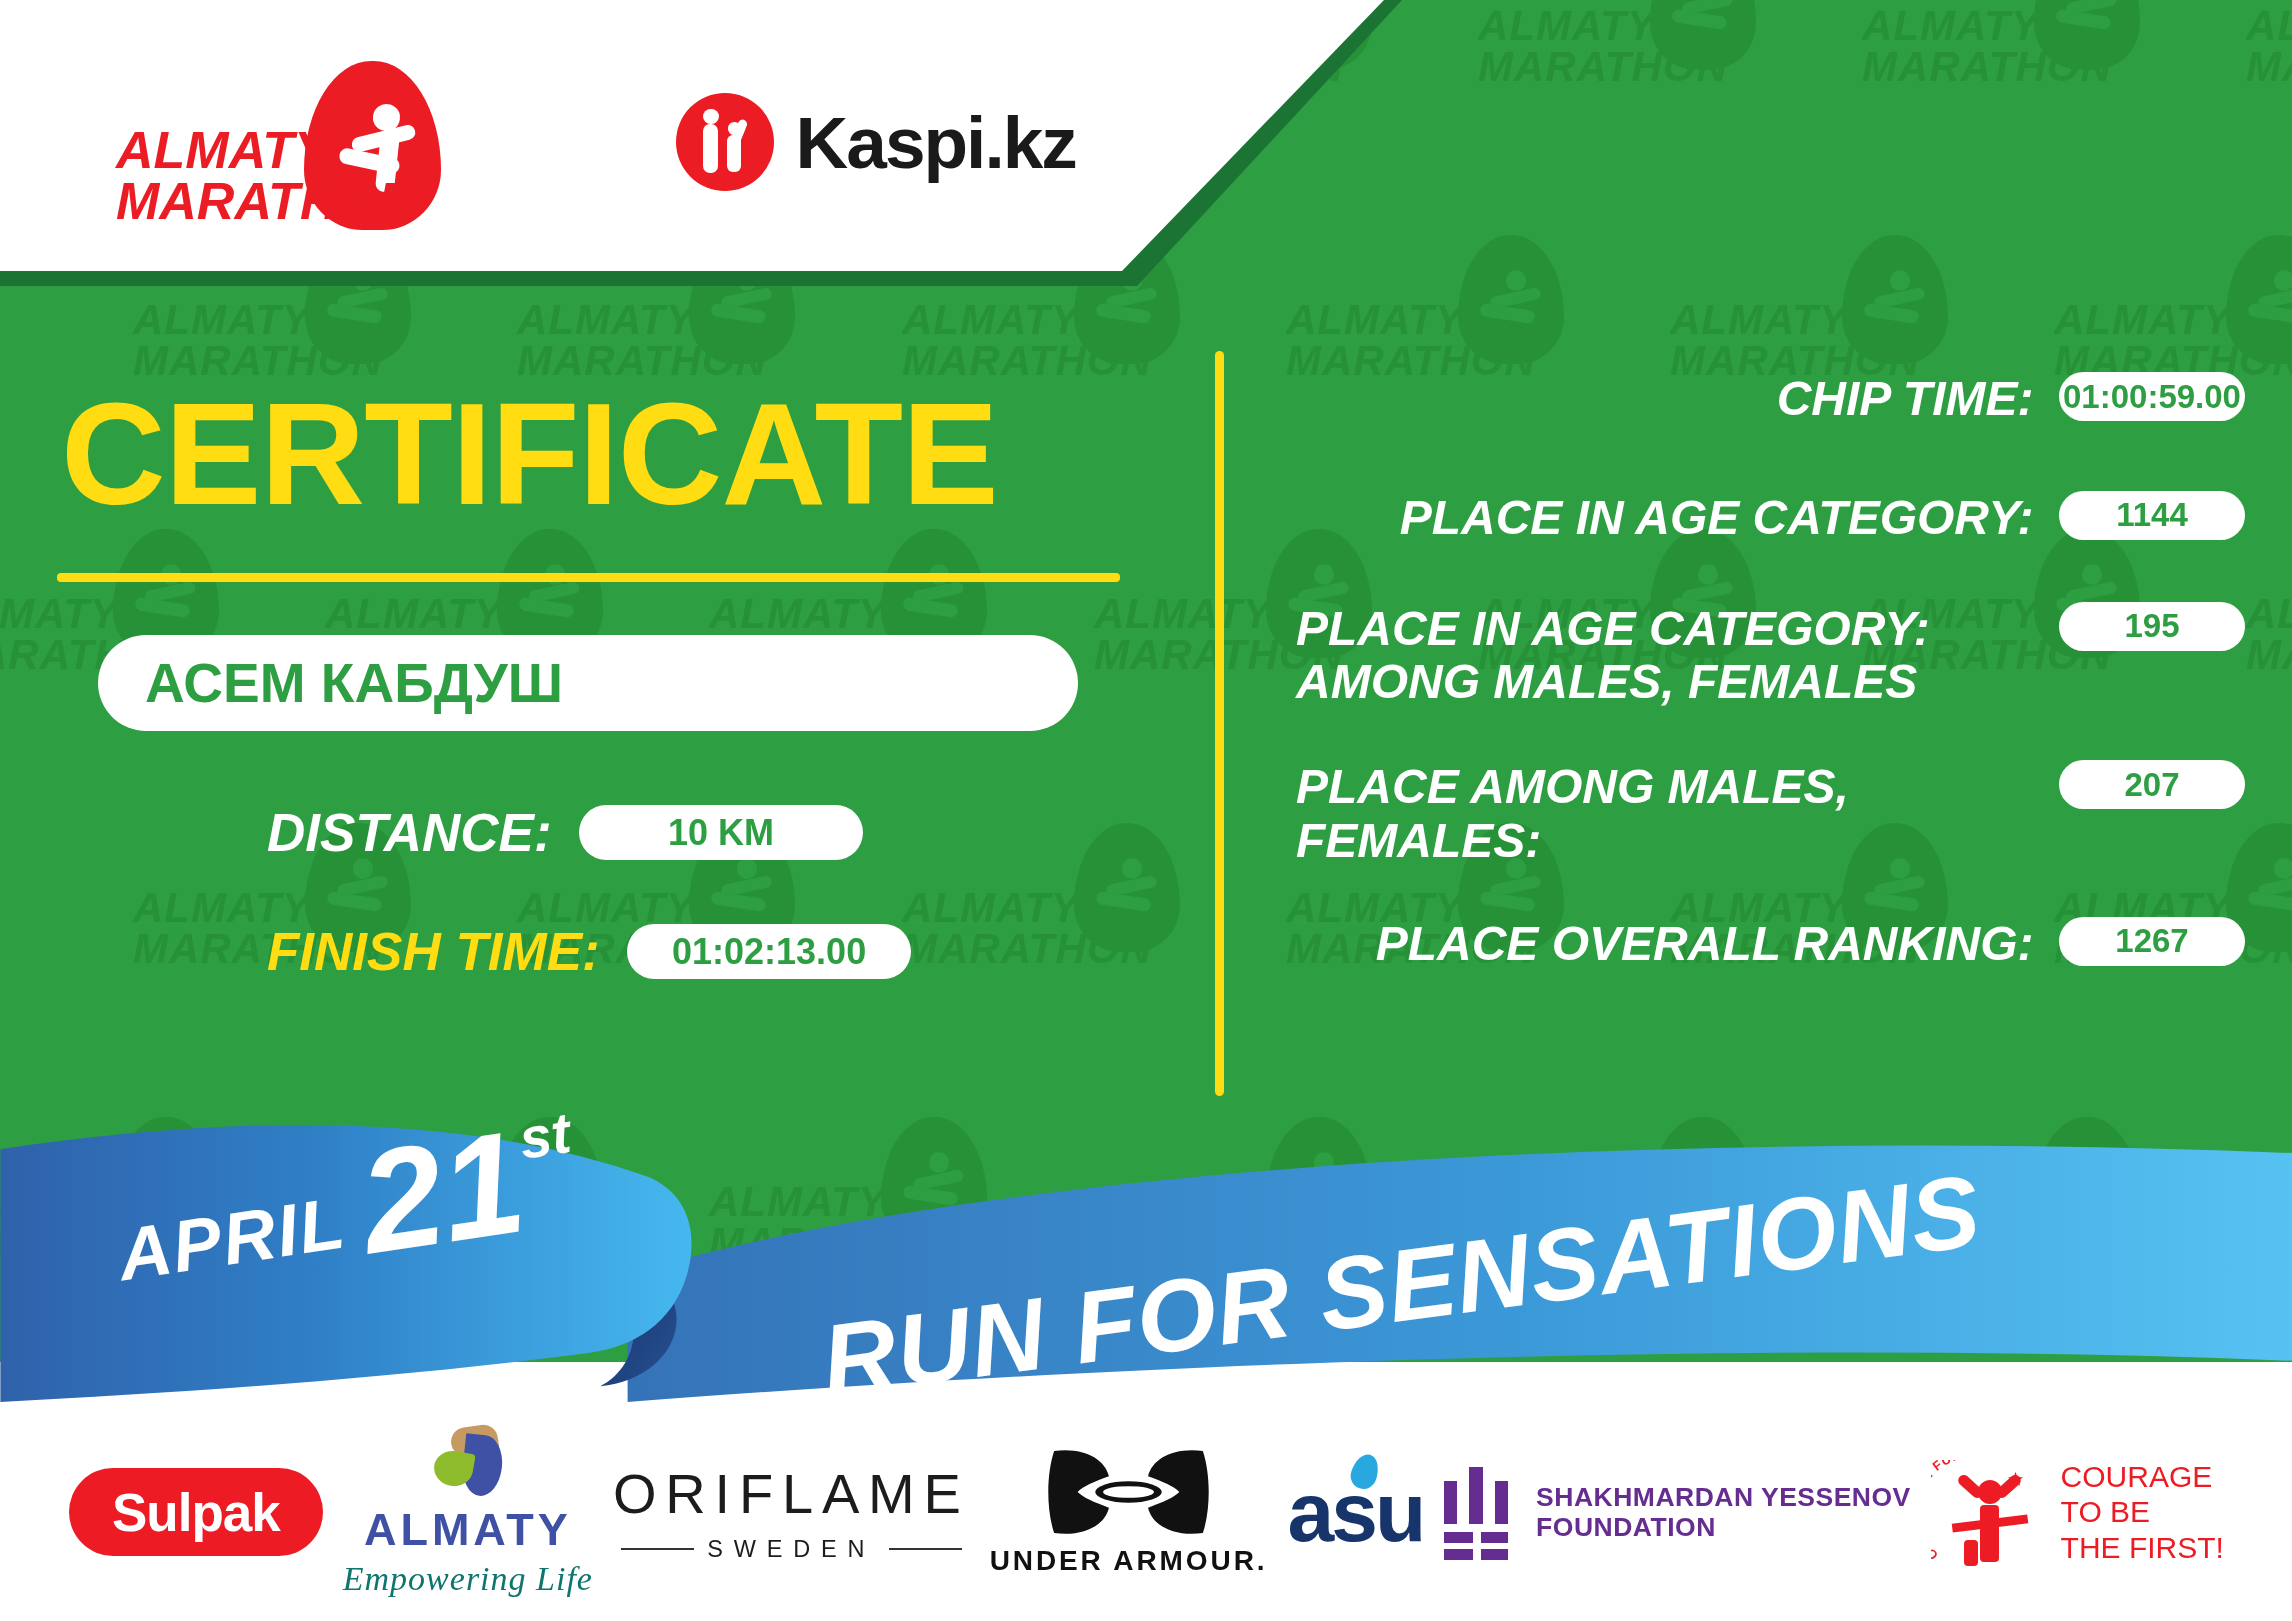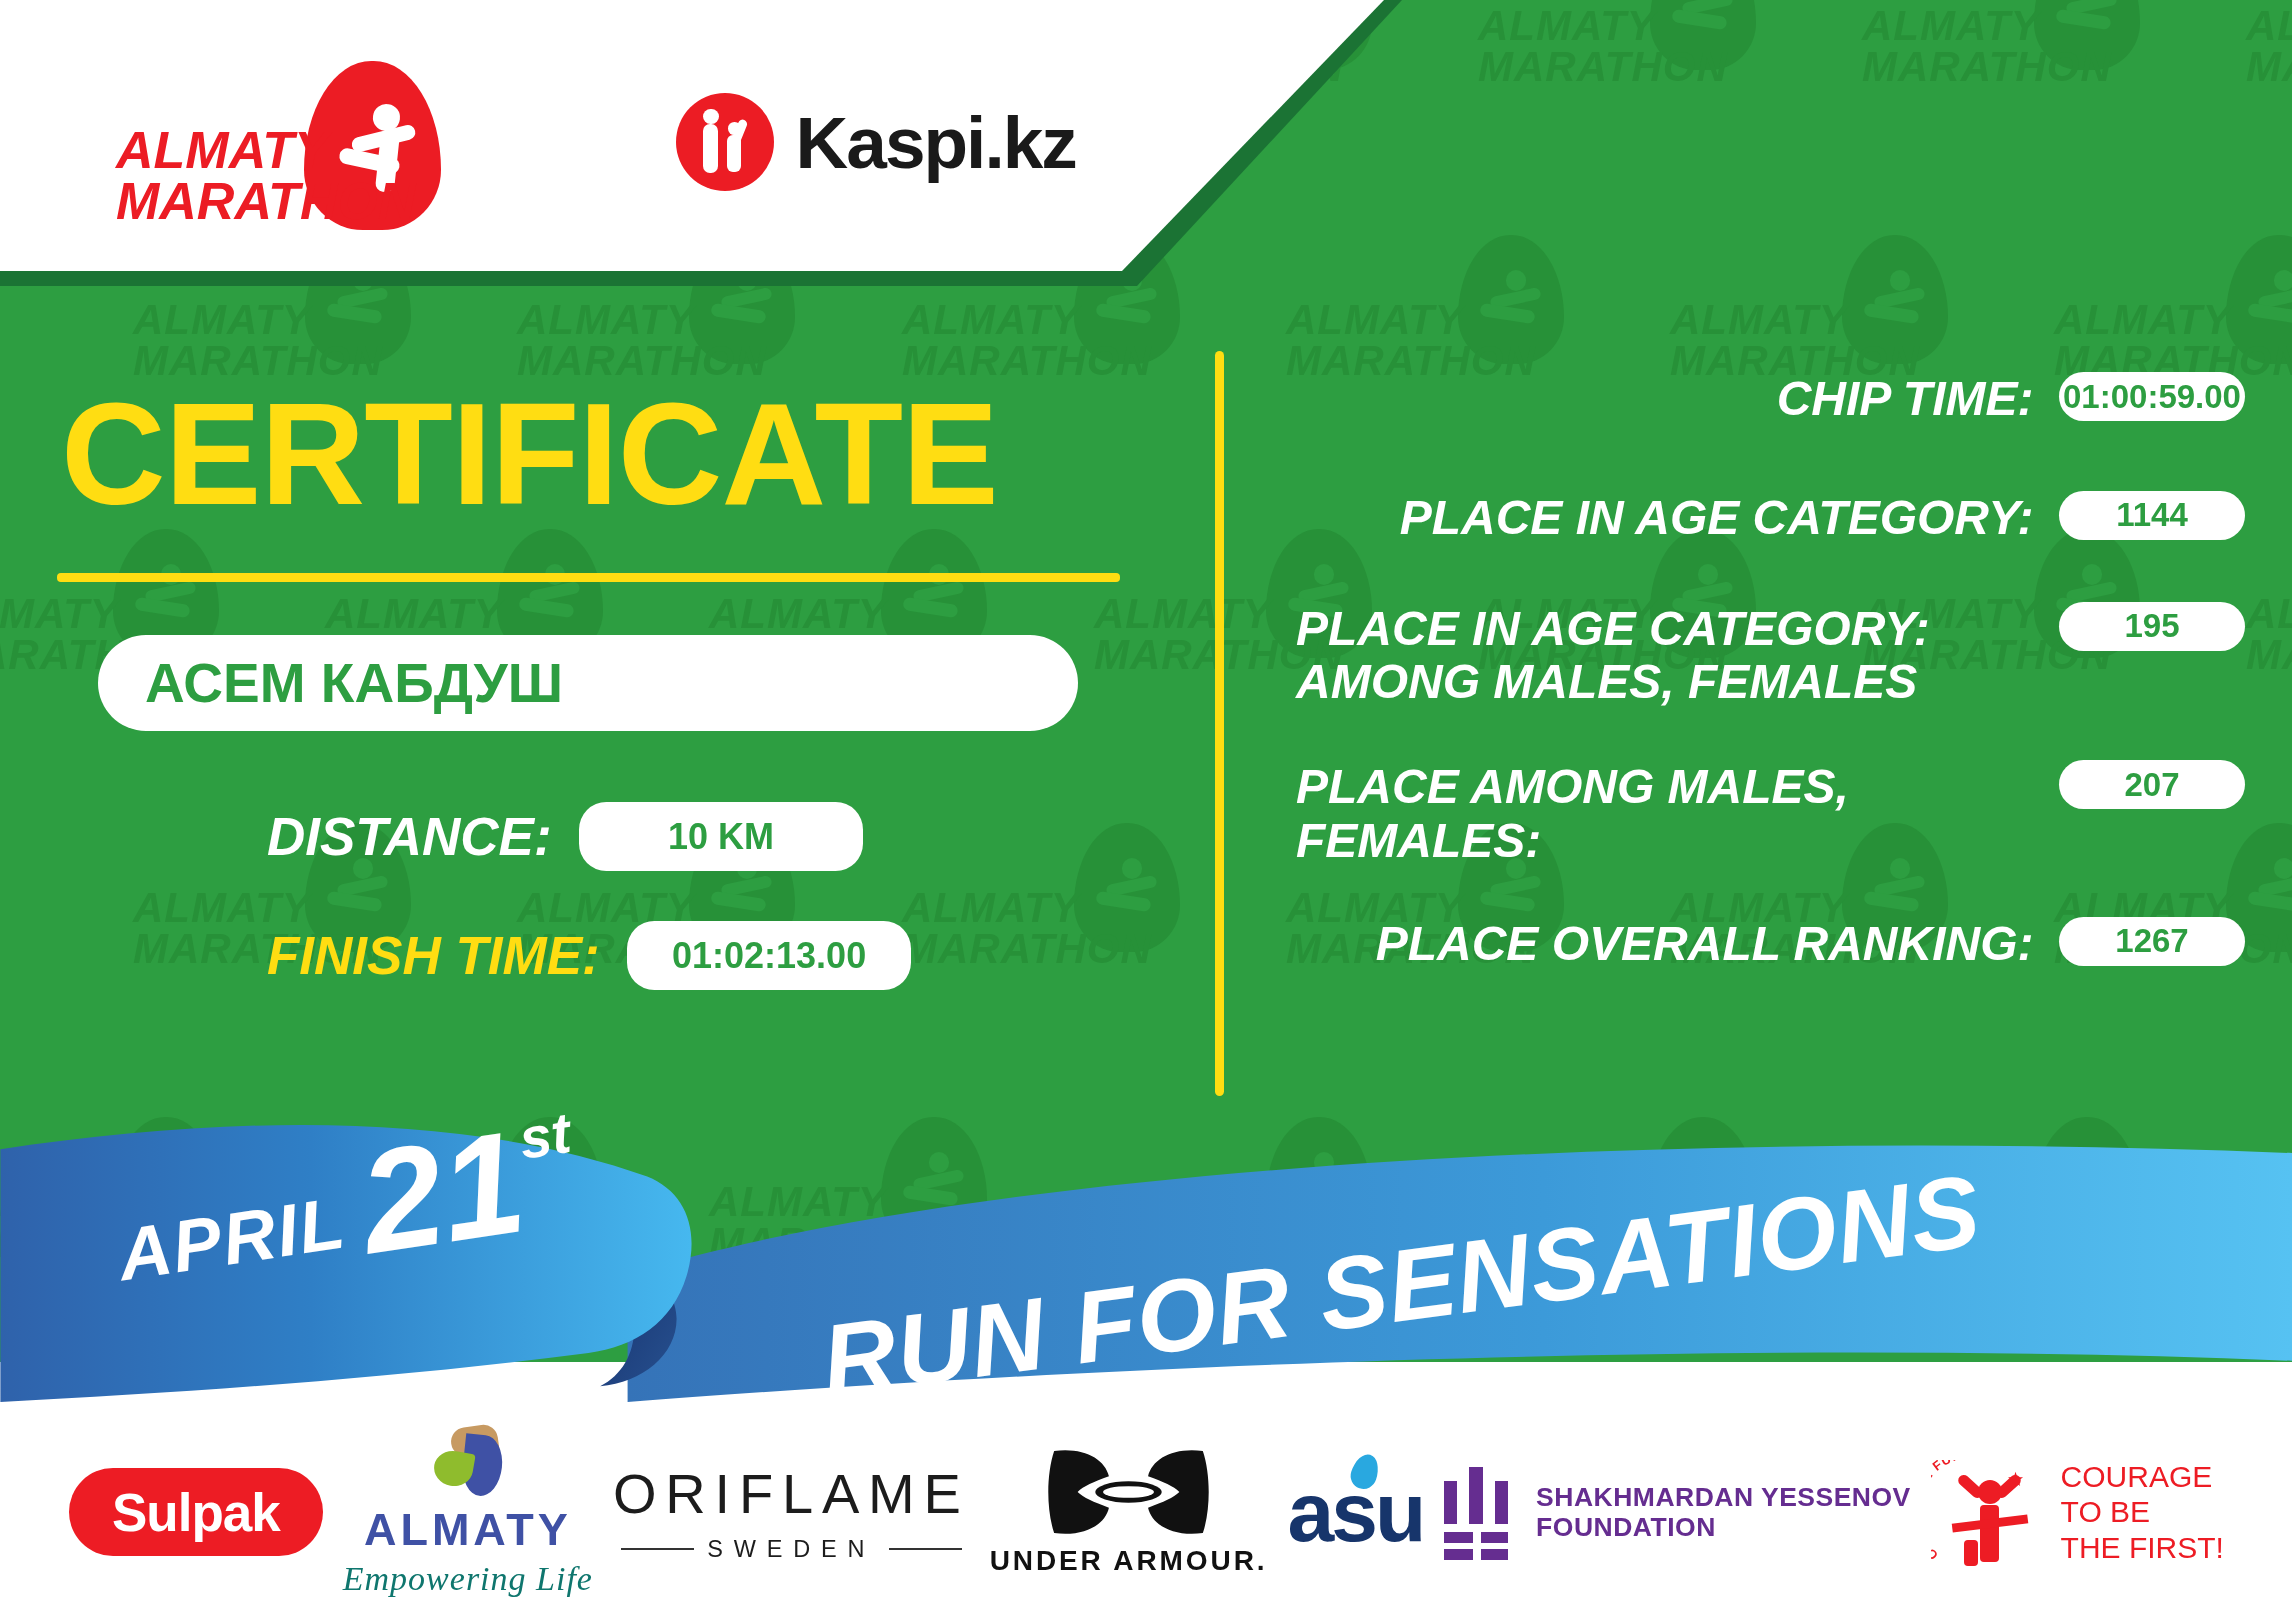--- a/index.html
+++ b/index.html
@@ -145,21 +145,21 @@
   }
 
   .lrow{position:absolute;display:flex;align-items:center;}
   .lrow .lab{
     font-size:53px;font-weight:bold;font-style:italic;color:#ffffff;
     letter-spacing:0px;white-space:nowrap;
     font-family:"Liberation Sans", sans-serif;
   }
   .lrow .lab.yellow{color:#ffdd12;}
   .lrow .val{
-    margin-left:27.4px;width:284px;height:69px;background:#fff;border-radius:27.4px;
+    margin-left:27.4px;width:284px;height:55px;background:#fff;border-radius:27.4px;
     display:flex;align-items:center;justify-content:center;
     font-size:36px;font-weight:bold;color:#2d9e41;letter-spacing:0px;
     font-family:"Liberation Sans", sans-serif;
   }
   #row-distance{left:267px;top:802px;justify-content:space-between;}
   #row-finish{left:267px;top:921px;}
 
   
   .divider{
     position:absolute;left:1215px;top:351px;width:8.8px;height:745px;

